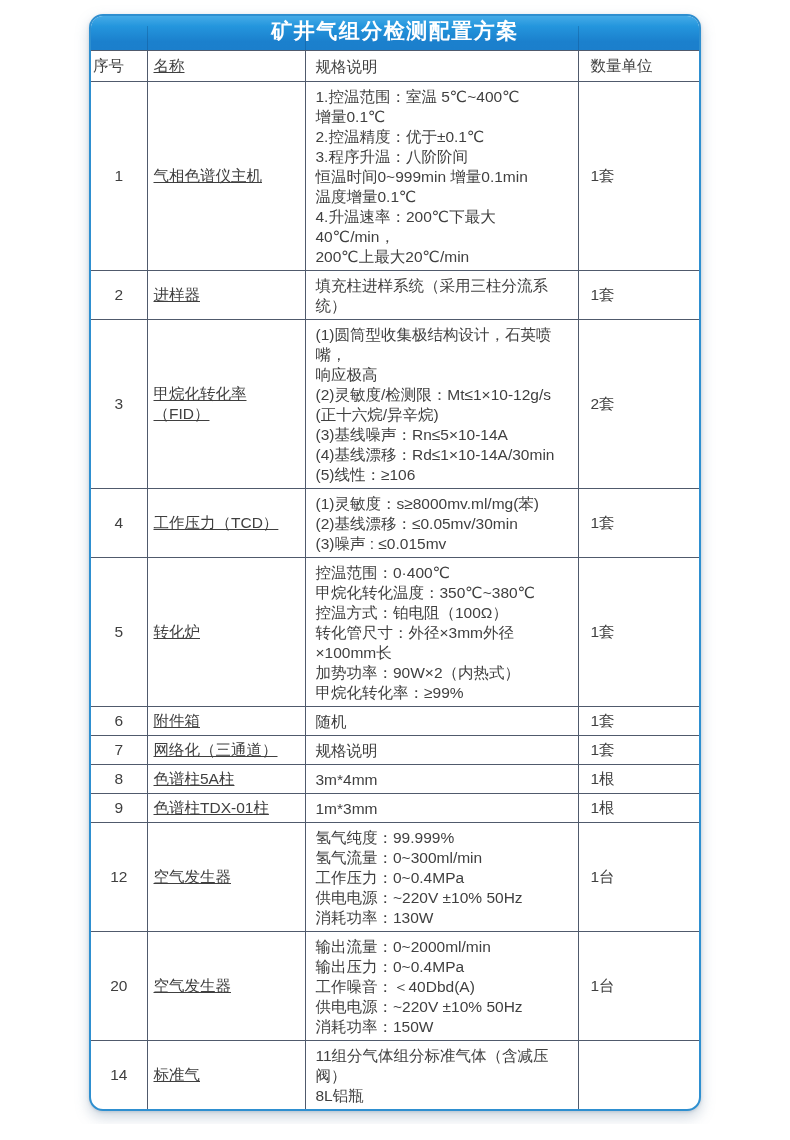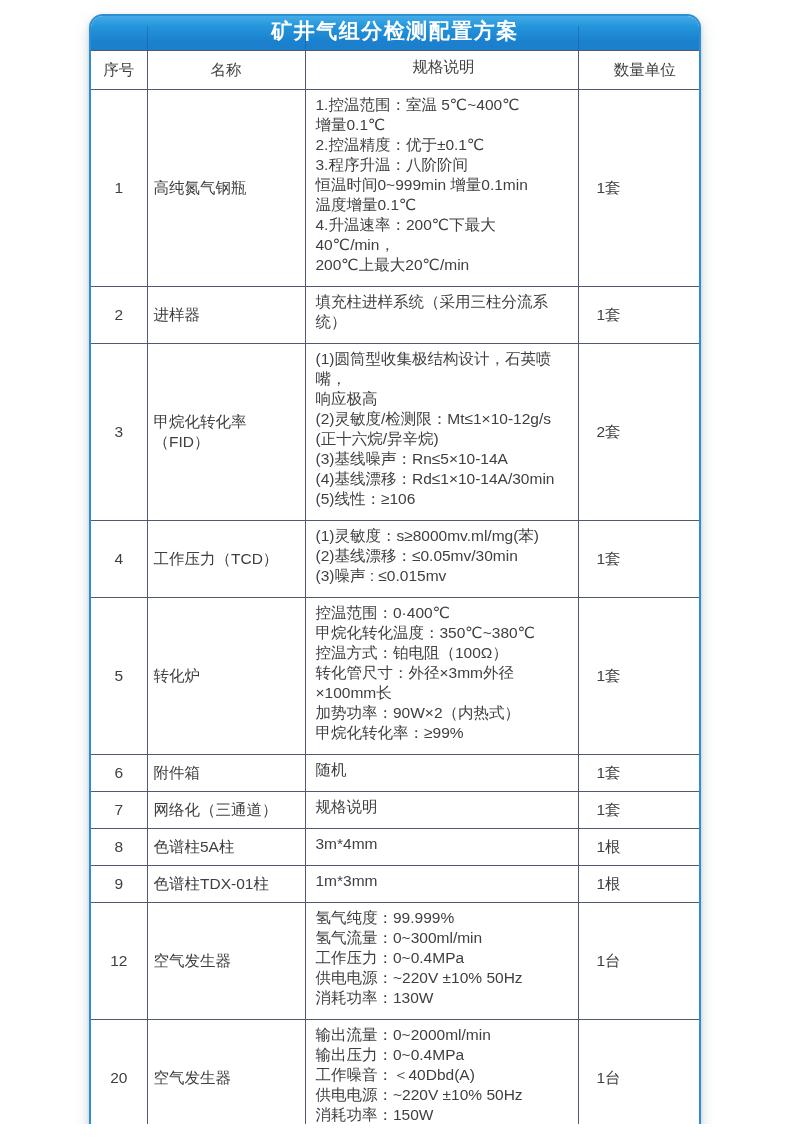--- a/index.html
+++ b/index.html
@@ -63,28 +63,28 @@
     width: 1px;
     top: 10px;
     bottom: 0;
     background: rgba(10, 62, 110, 0.28);
   }
   .sep-1 { left: 56px; }
   .sep-2 { left: 214px; }
   .sep-3 { left: 487px; }
 
   tr.head-row th {
-    text-align: center;
+    text-align: left;
     font-weight: 400;
     height: 22px;
   }
   .col-no   { text-align: center; padding-left: 2px; padding-right: 2px; }
-  .col-name { text-align: left; padding-left: 6px; }
-  .col-spec { text-align: left; padding-left: 10px; white-space: pre-line; padding-top: 5px; padding-bottom: 11px; margin-top: 32px; }
-  .col-qty  { text-align: left; padding-left: 18px; border-radius: 13px; }
+  .col-name { text-align: left; padding-left: 6px; text-decoration: underline; }
+  .col-spec { text-align: left; padding-left: 10px; white-space: pre-line; padding-top: 5px; padding-bottom: 3px; margin-top: 32px; }
+  .col-qty  { text-align: left; padding-left: 12px; border-radius: 13px; }
 </style>
 </head>
 <body>
 
 <div class="page">
   <div class="panel">
     <table class="spec-table">
       <colgroup>
         <col class="c-no">
           <col class="c-name">
@@ -103,21 +103,21 @@
         <tr class="head-row">
           <th class="col-no">序号</th>
           <th class="col-name">名称</th>
           <th class="col-spec">规格说明</th>
           <th class="col-qty">数量单位</th>
         </tr>
       </thead>
       <tbody>
           <tr>
             <td class="col-no">1</td>
-            <td class="col-name">高纯氮气钢瓶</td>
+            <td class="col-name">气相色谱仪主机</td>
             <td class="col-spec">1.控温范围：室温 5℃~400℃
 增量0.1℃
 2.控温精度：优于±0.1℃
 3.程序升温：八阶阶间
 恒温时间0~999min 增量0.1min
 温度增量0.1℃
 4.升温速率：200℃下最大40℃/min，
 200℃上最大20℃/min</td>
             <td class="col-qty">1套</td>
           </tr>

